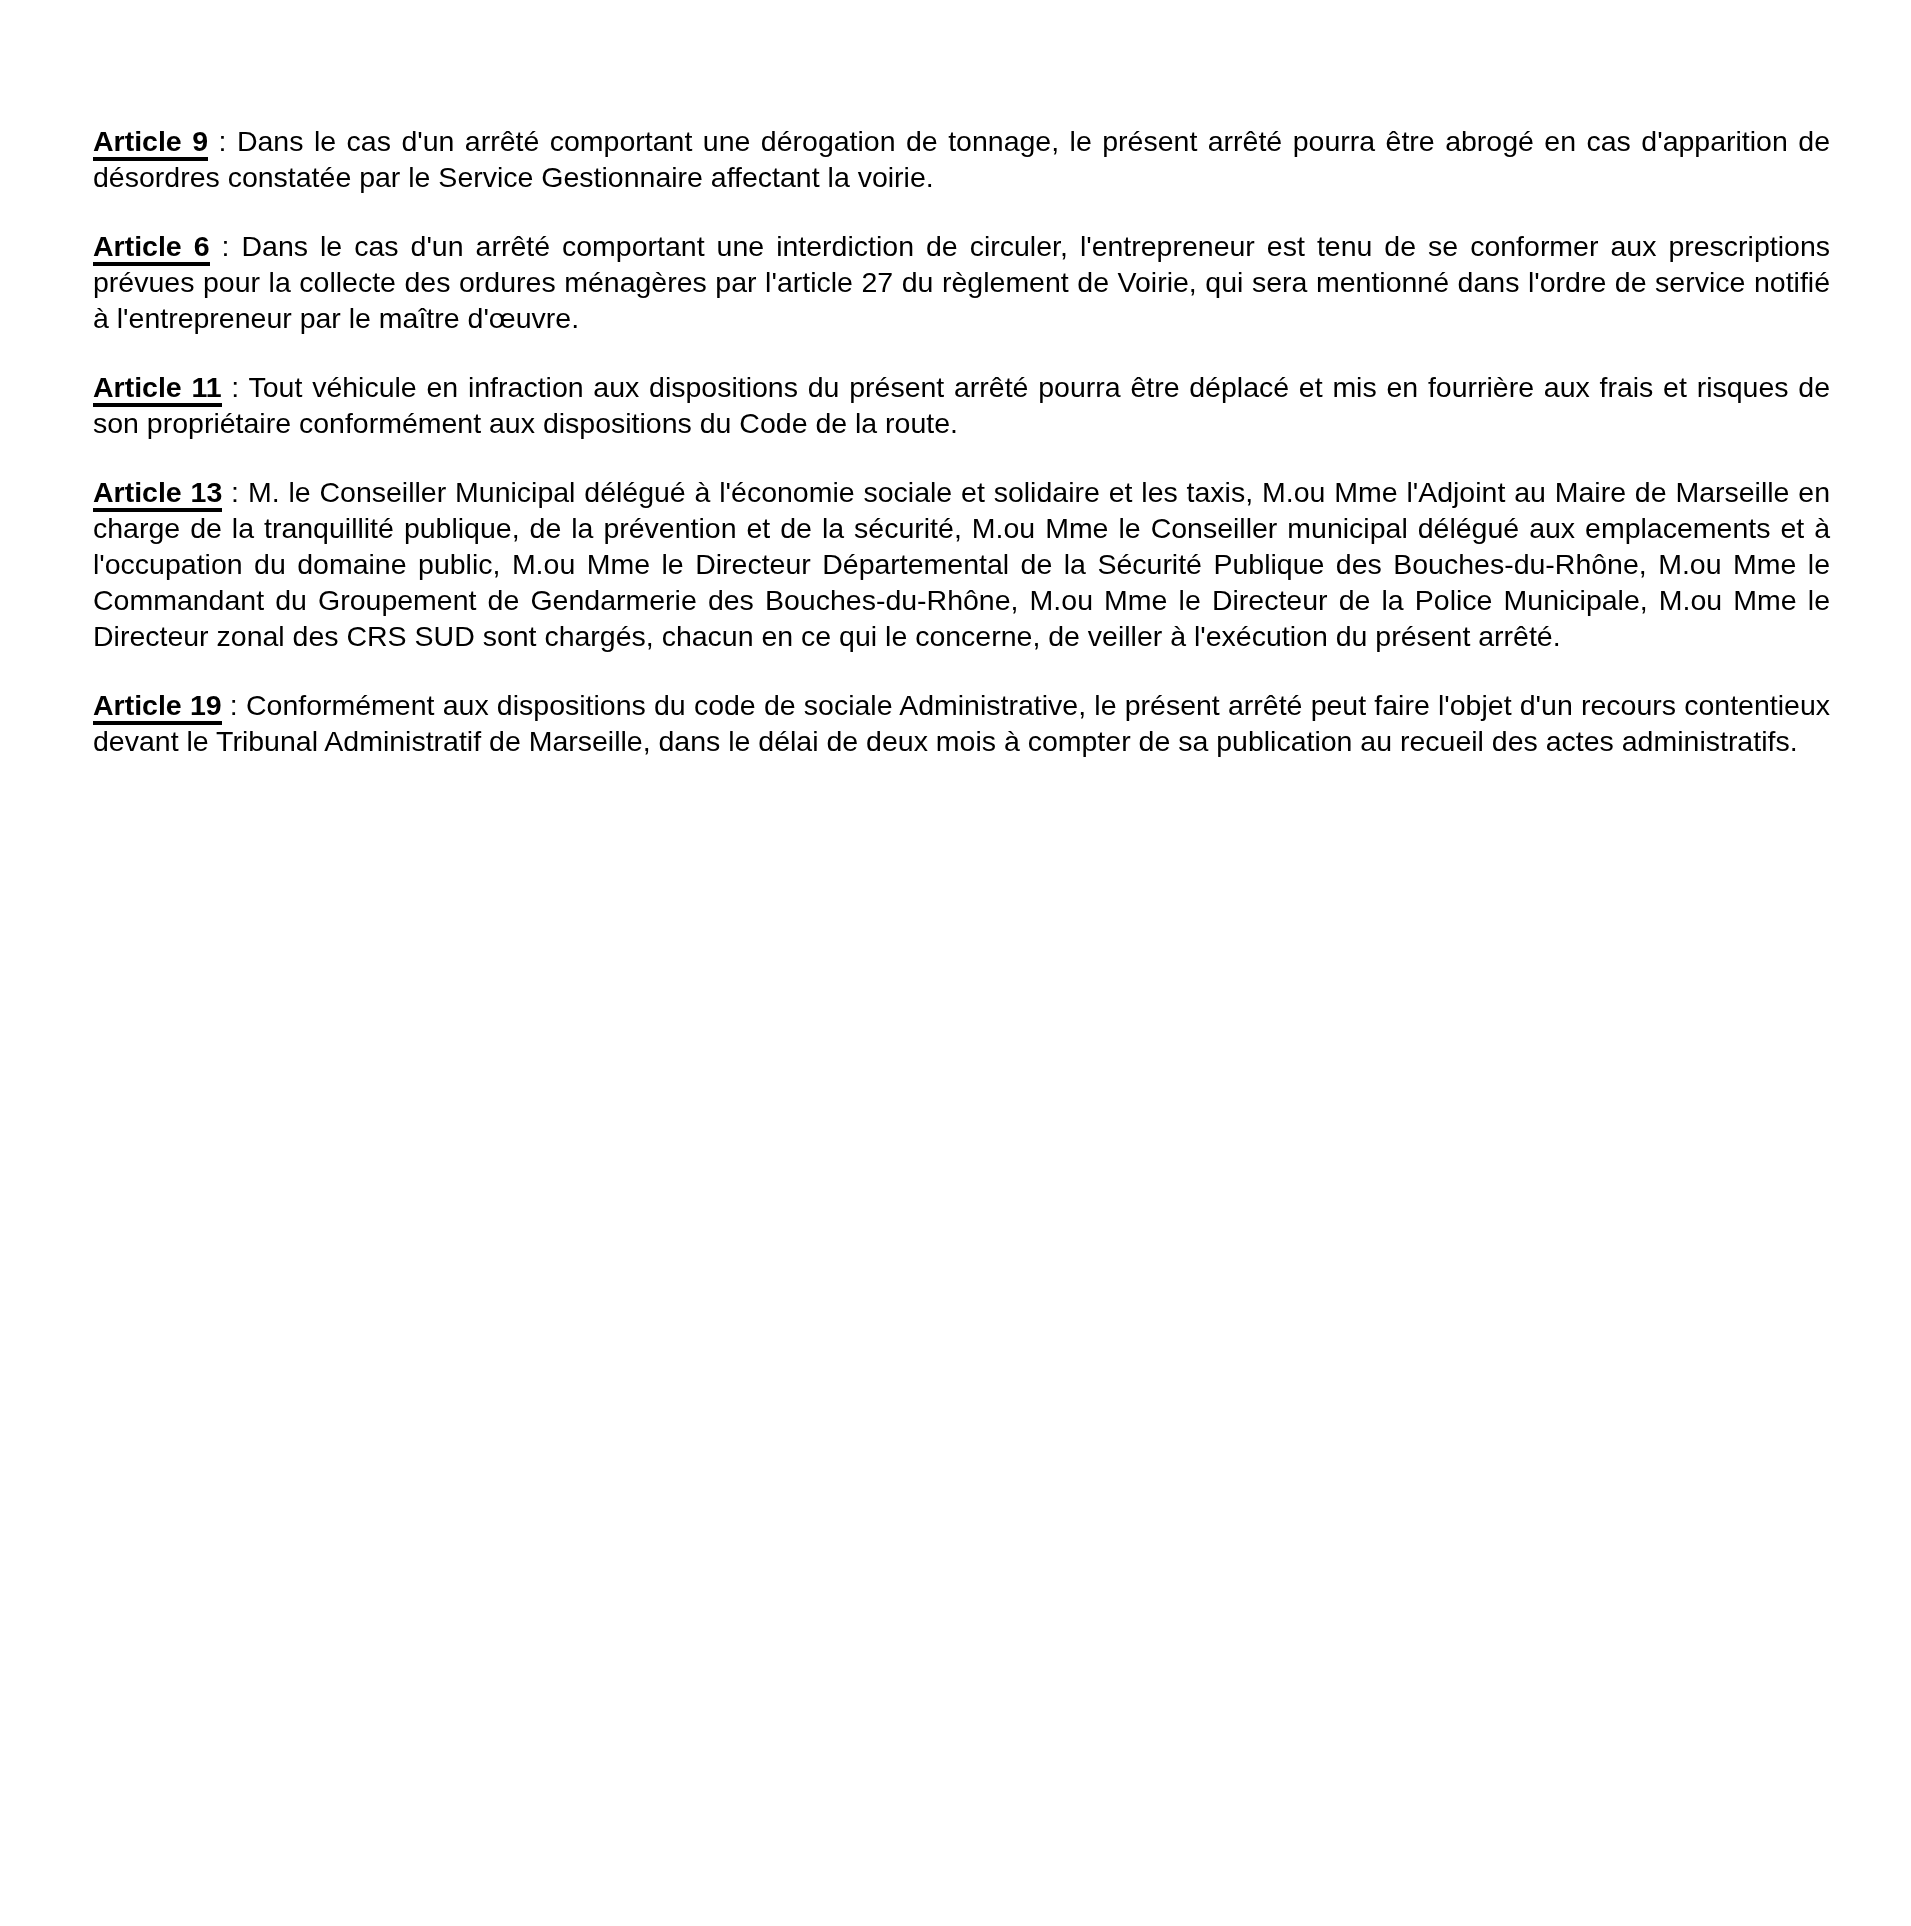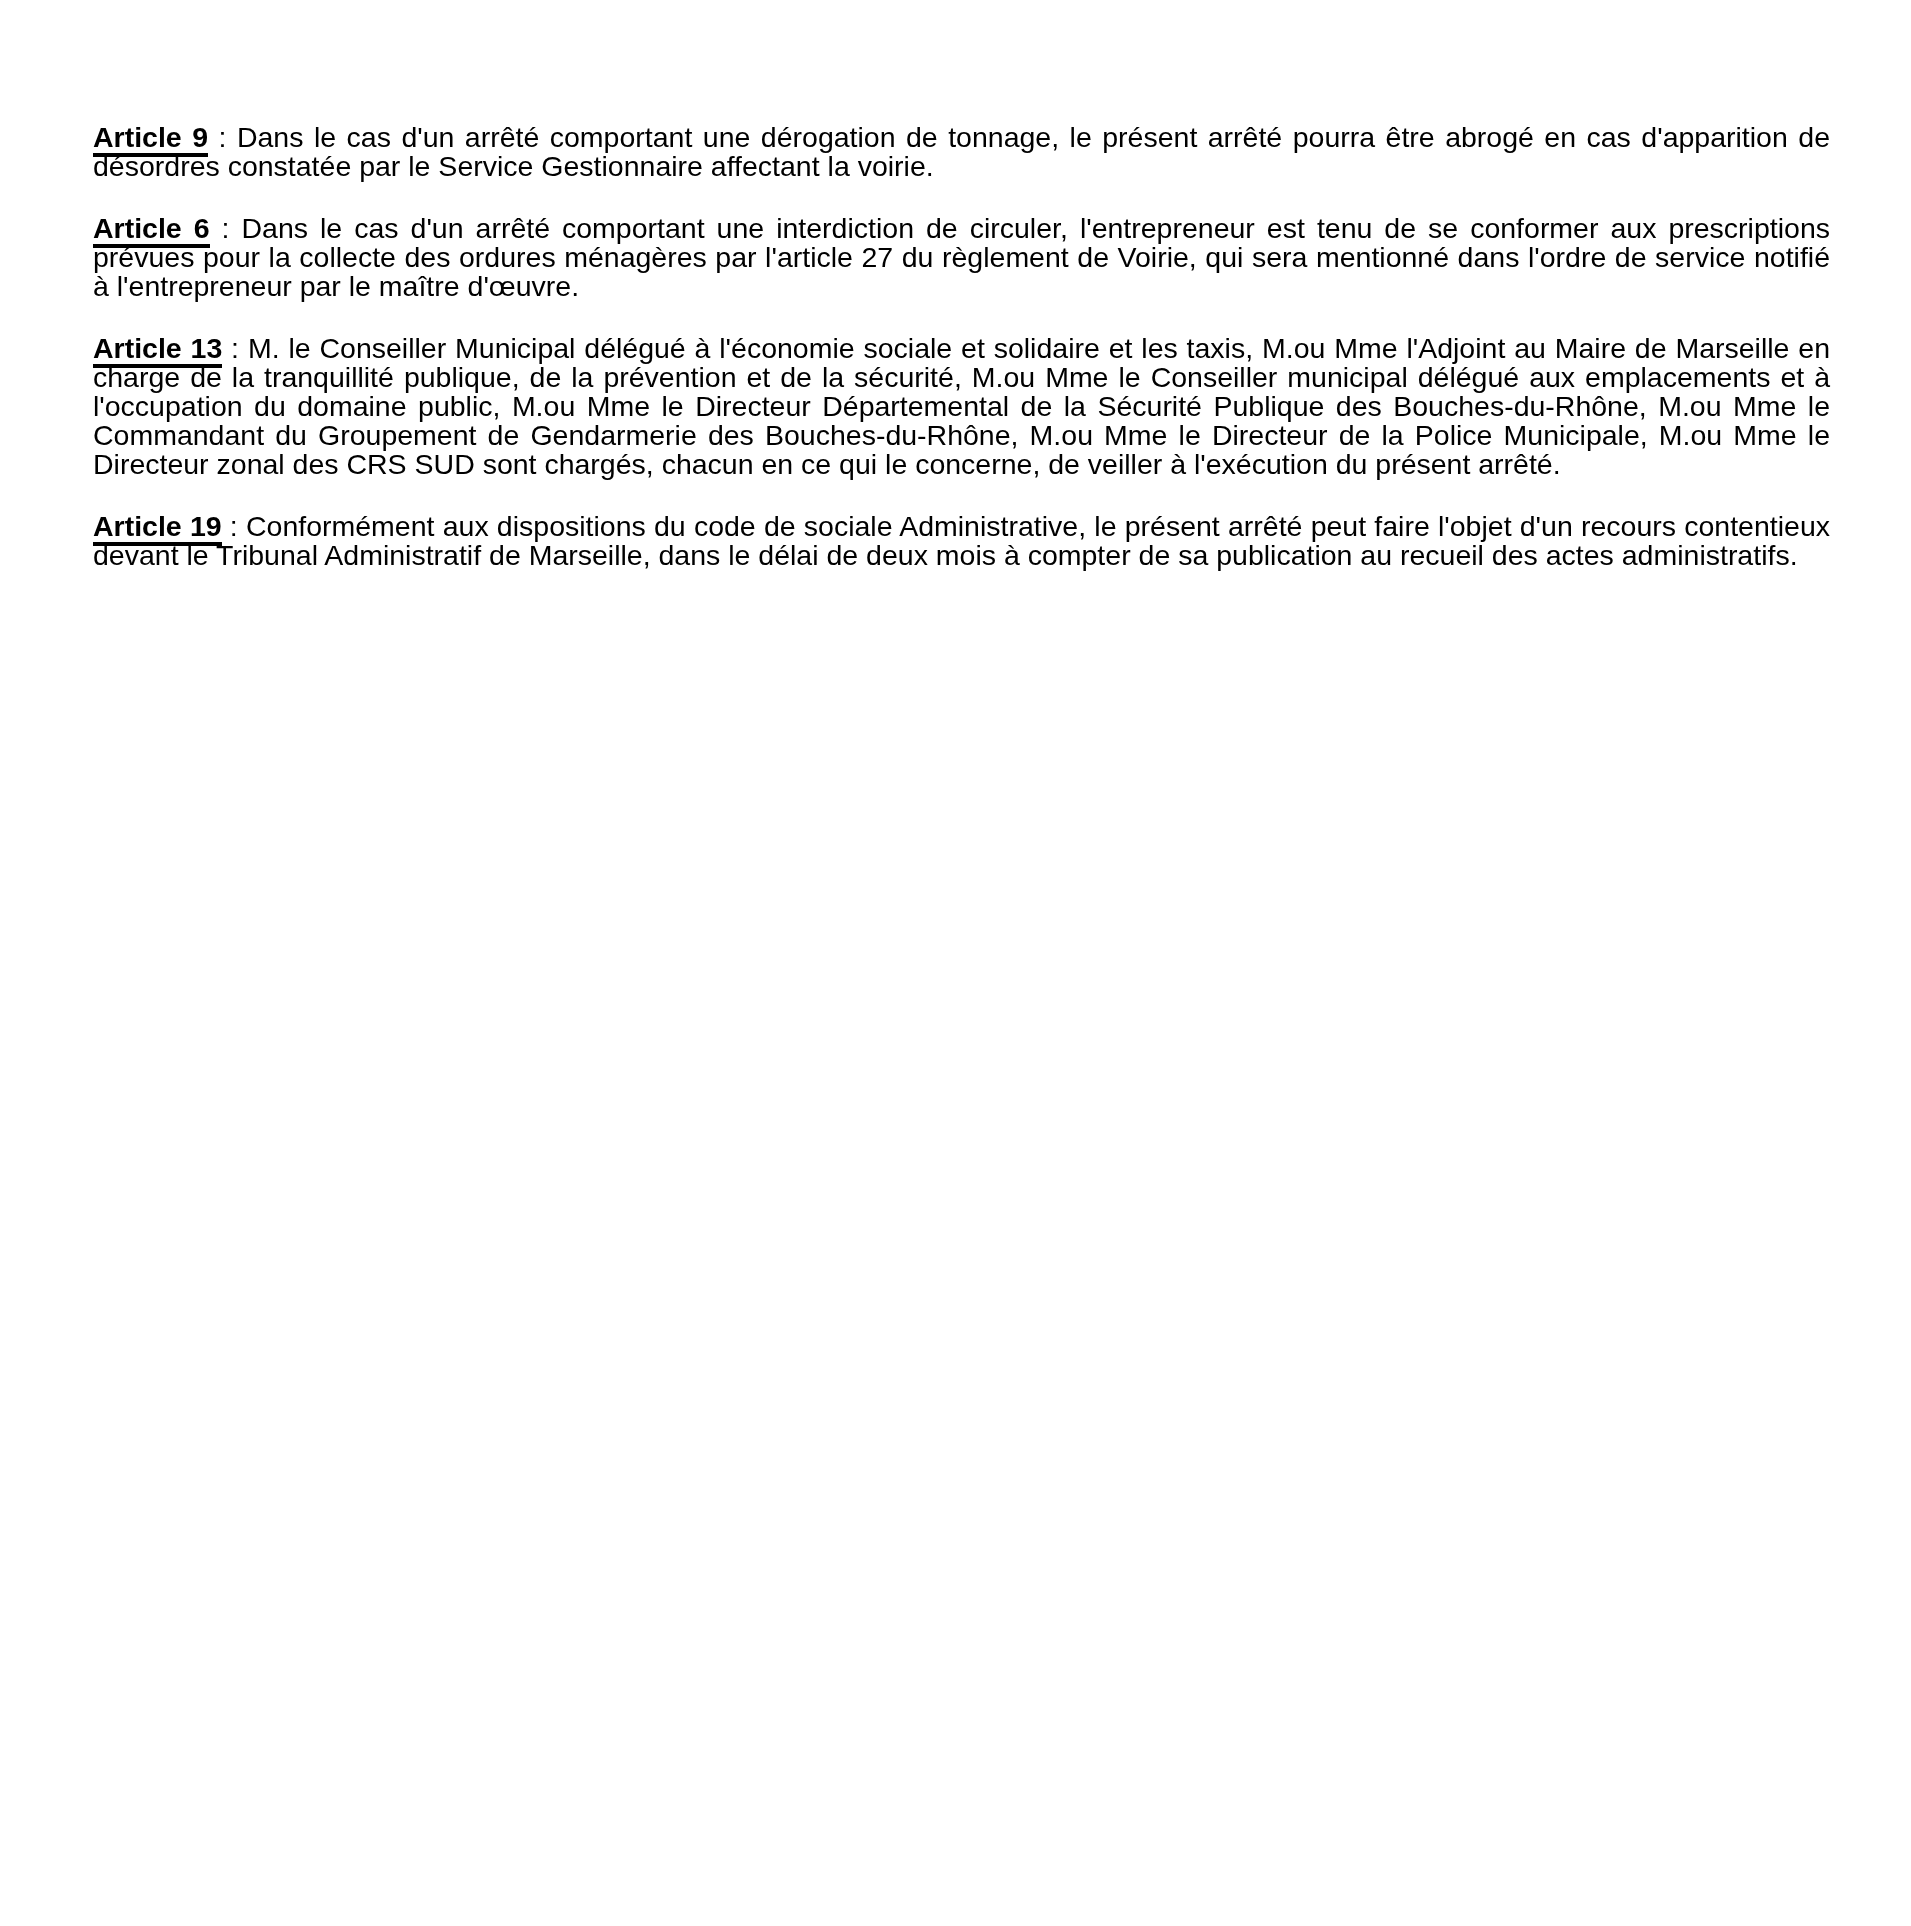--- a/index.html
+++ b/index.html
@@ -14,33 +14,34 @@
     font-family: "Liberation Sans", "DejaVu Sans", sans-serif;
     color: #000000;
     overflow: hidden;
   }
   .articles {
     position: absolute;
     left: 93px;
     top: 123px;
     width: 1737px;
     font-size: 28.5px;
-    line-height: 29px;
+    line-height: 36px;
     text-align: justify;
   }
   .articles p {
     margin: 0 0 33px 0;
   }
   .article-label {
     font-weight: bold;
     border-bottom: 4.2px solid #000000;
   }
 </style>
 </head>
 <body>
 
 <div class="articles">
   <p><span class="article-label">Article 9</span><span> : Dans le cas d'un arrêté comportant une dérogation de tonnage, le présent arrêté pourra être abrogé en cas d'apparition de désordres constatée par le Service Gestionnaire affectant la voirie.</span></p>
   <p><span class="article-label">Article 6</span><span> : Dans le cas d'un arrêté comportant une interdiction de circuler, l'entrepreneur est tenu de se conformer aux prescriptions prévues pour la collecte des ordures ménagères par l'article 27 du règlement de Voirie, qui sera mentionné dans l'ordre de service notifié à l'entrepreneur par le maître d'œuvre.</span></p>
+  <p><span class="article-label">Article 11</span><span> : Tout véhicule en infraction aux dispositions du présent arrêté pourra être déplacé et mis en fourrière aux frais et risques de son propriétaire conformément aux dispositions du Code de la route.</span></p>
   <p><span class="article-label">Article 13</span><span> : M. le Conseiller Municipal délégué à l'économie sociale et solidaire et les taxis, M.ou Mme l'Adjoint au Maire de Marseille en charge de la tranquillité publique, de la prévention et de la sécurité, M.ou Mme le Conseiller municipal délégué aux emplacements et à l'occupation du domaine public, M.ou Mme le Directeur Départemental de la Sécurité Publique des Bouches-du-Rhône, M.ou Mme le Commandant du Groupement de Gendarmerie des Bouches-du-Rhône, M.ou Mme le Directeur de la Police Municipale, M.ou Mme le Directeur zonal des CRS SUD sont chargés, chacun en ce qui le concerne, de veiller à l'exécution du présent arrêté.</span></p>
   <p><span class="article-label">Article 19</span><span> : Conformément aux dispositions du code de sociale Administrative, le présent arrêté peut faire l'objet d'un recours contentieux devant le Tribunal Administratif de Marseille, dans le délai de deux mois à compter de sa publication au recueil des actes administratifs.</span></p>
 </div>
 
 
 </body></html>

